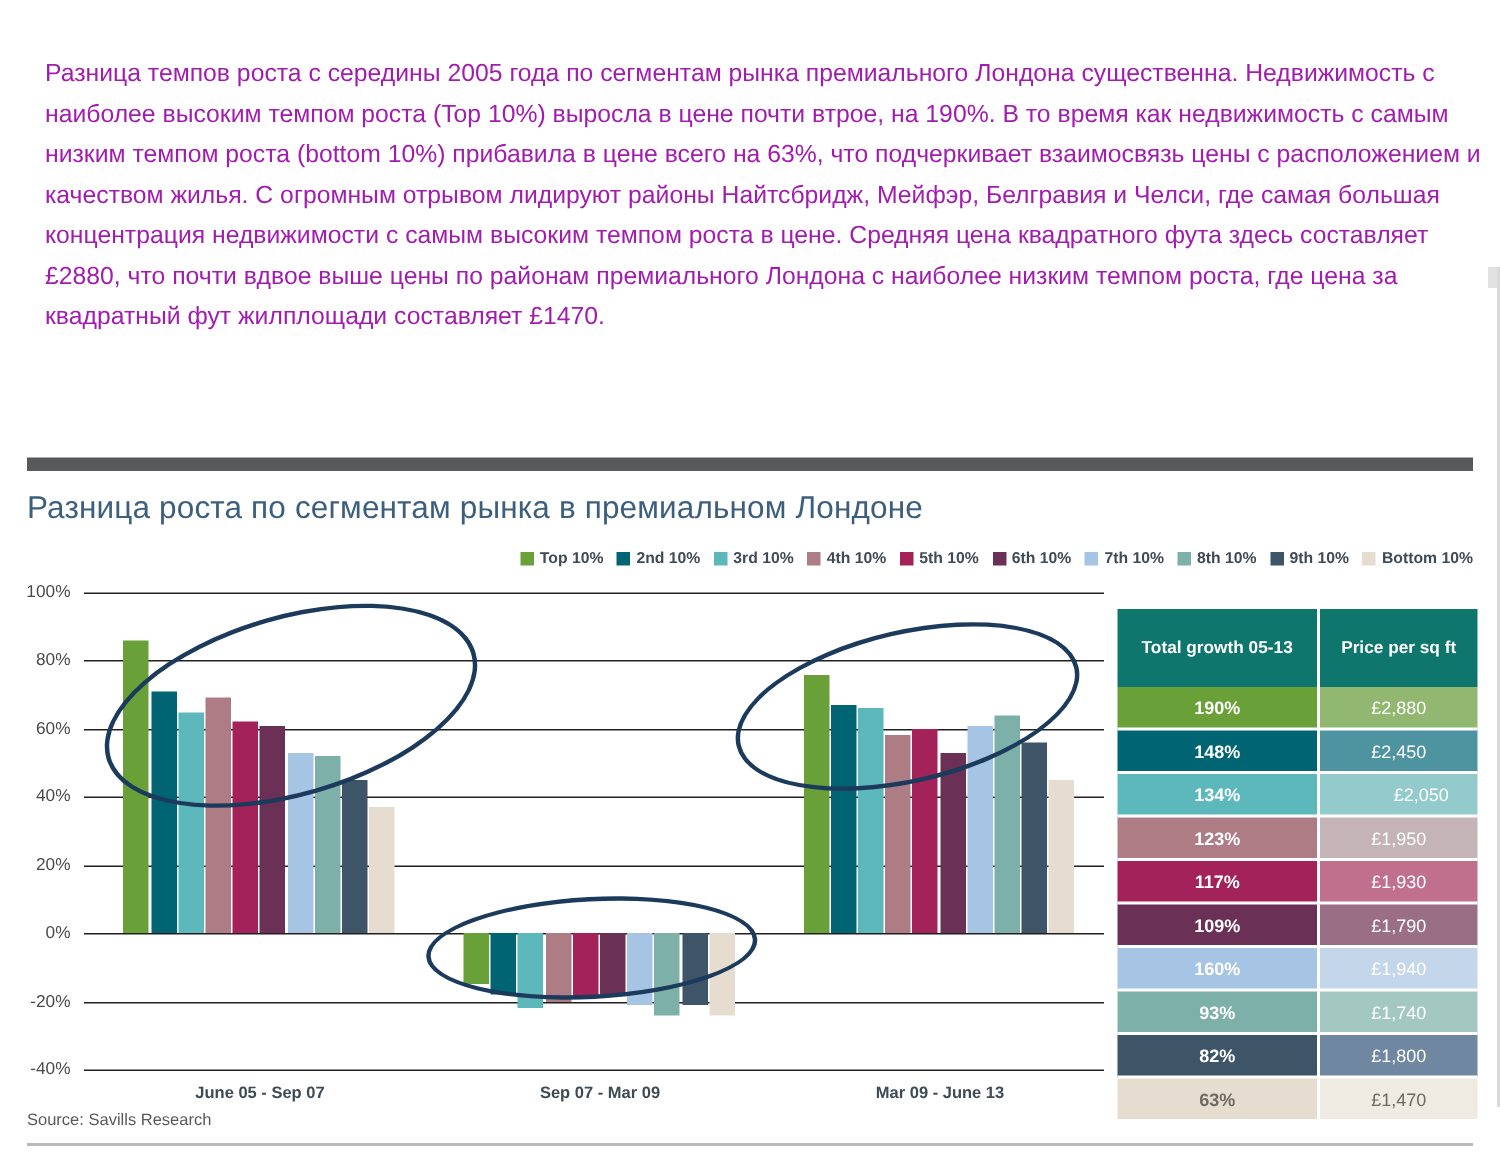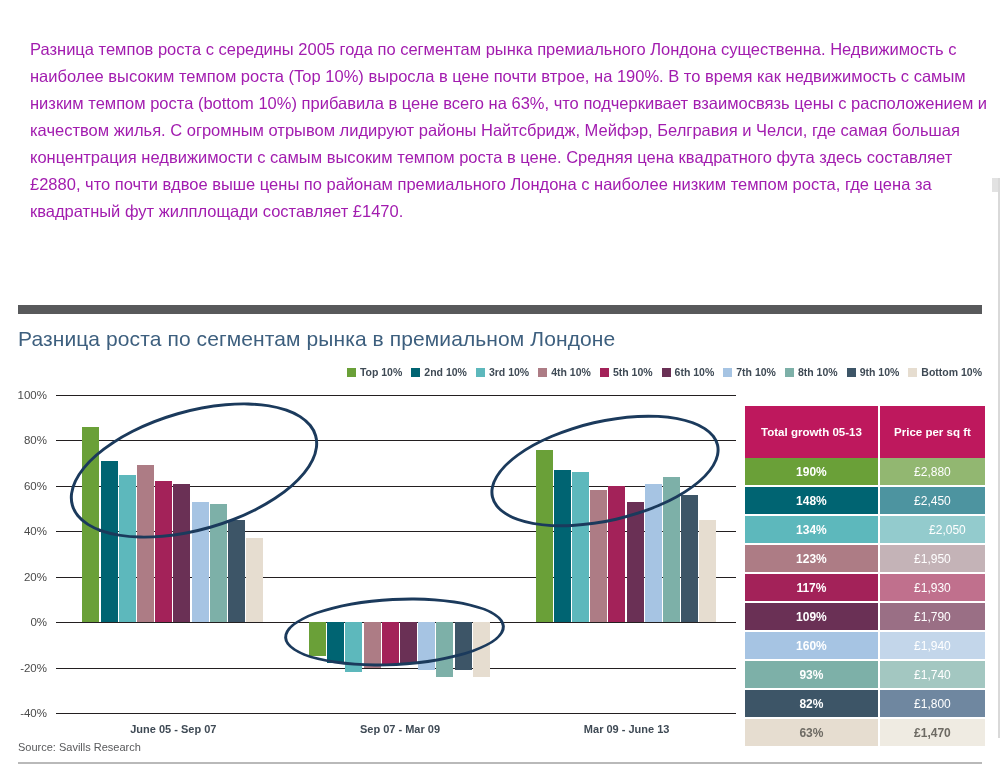--- a/index.html
+++ b/index.html
@@ -71,21 +71,21 @@
   .ellipse{
     position:absolute;border:3.5px solid #1b3a5c;border-radius:50%;
     background:transparent;
   }
   
   #table{
     position:absolute;left:745px;top:406px;width:240px;
     border-collapse:collapse;
   }
   #table th{
-    background:#be185d;color:#ffffff;font-size:11.5px;font-weight:bold;
+    background:#0f766e;color:#ffffff;font-size:11.5px;font-weight:bold;
     height:38px;padding:7px;text-align:center;border-right:2px solid #ffffff;
   }
   #table th:last-child{border-right:none;}
   #table td{
     height:27px;padding:0;text-align:center;font-size:12px;font-weight:bold;
     color:#ffffff;border-right:2px solid #ffffff;border-bottom:2px solid #ffffff;
   }
   #table td:last-child{border-right:none;}
 </style>
 </head>
@@ -238,16 +238,16 @@
       <tr>
         <td style="background: rgb(125, 176, 168);">93%</td>
         <td style="background: rgb(163, 199, 193); font-weight: normal;">£1,740</td>
       </tr>
       <tr>
         <td style="background: rgb(61, 85, 103);">82%</td>
         <td style="background: rgb(111, 135, 160); font-weight: normal;">£1,800</td>
       </tr>
       <tr>
         <td style="background: rgb(230, 221, 208); color: rgb(109, 106, 99);">63%</td>
-        <td style="background: rgb(239, 235, 226); font-weight: bold; color: rgb(109, 106, 99);">£1,470</td>
+        <td style="background: rgb(239, 235, 226); font-weight: normal; color: rgb(109, 106, 99);">£1,470</td>
       </tr>
     </tbody>
 </table>
 
 </body></html>

